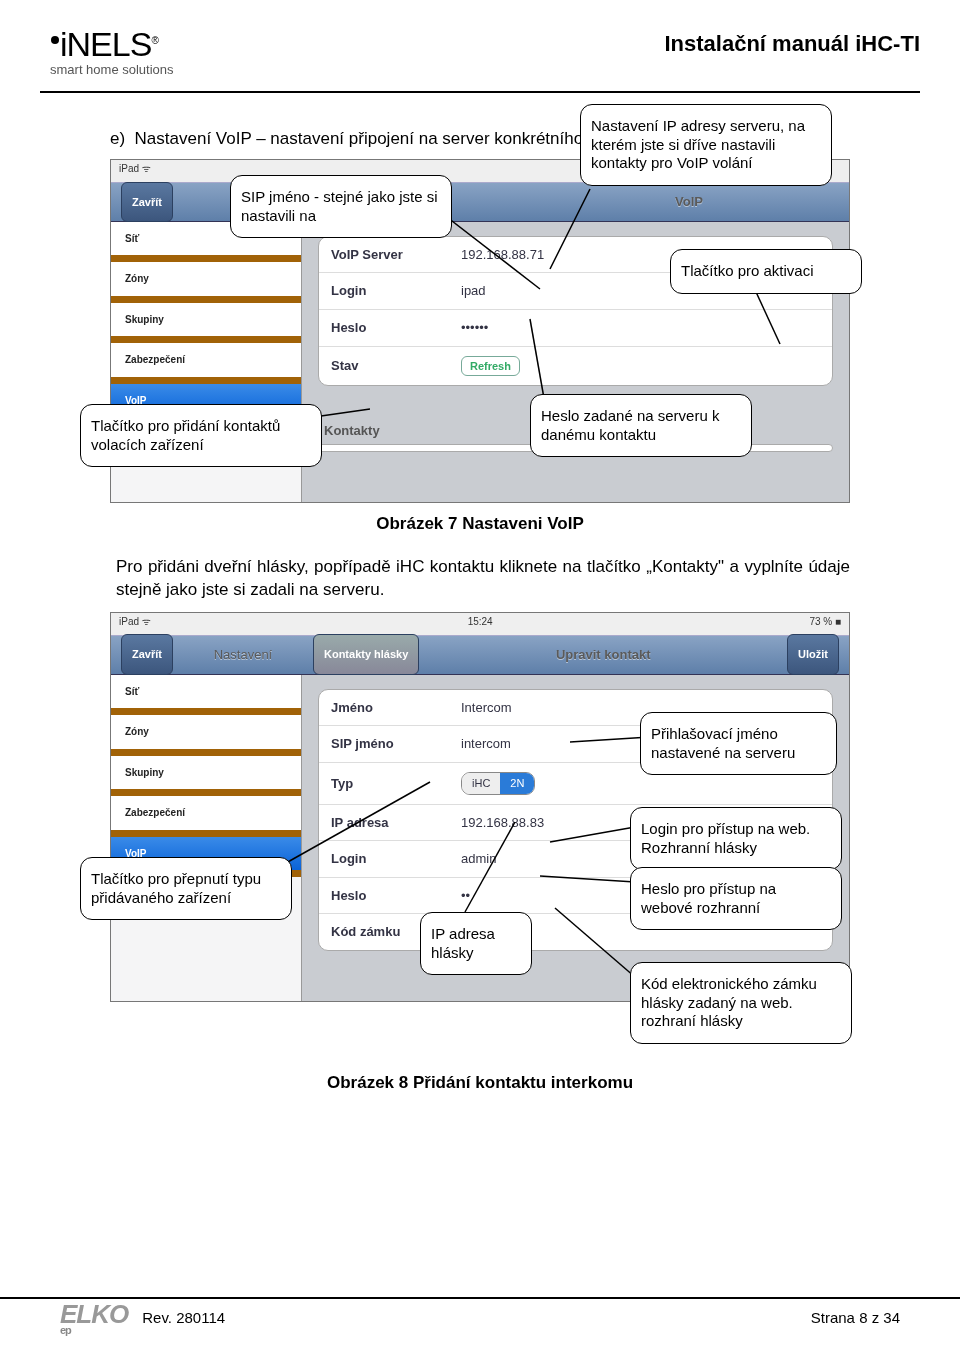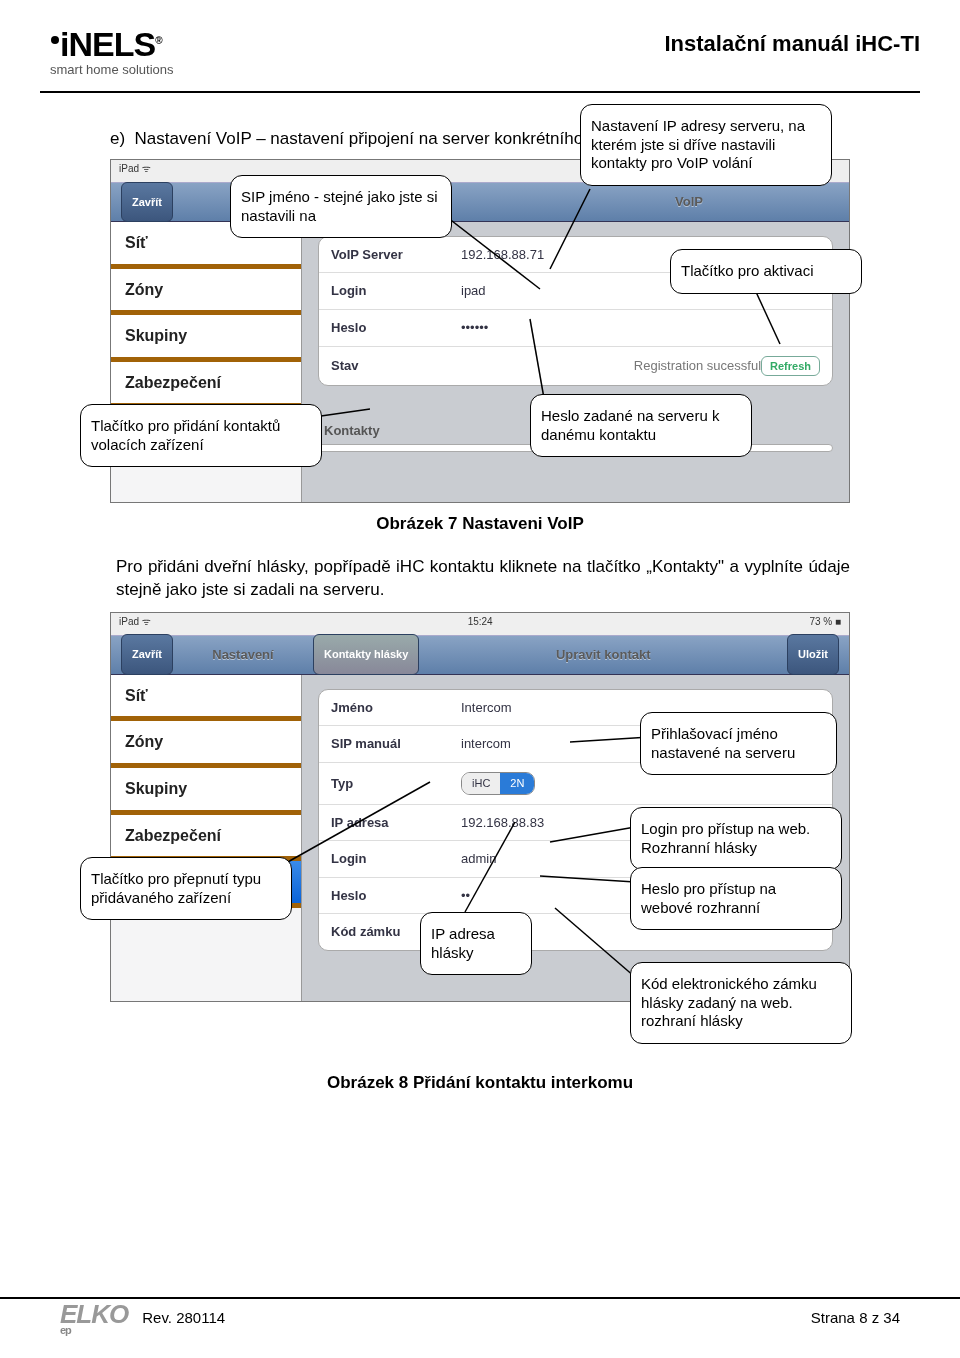--- a/index.html
+++ b/index.html
@@ -1,34 +1,34 @@
 <!DOCTYPE html>
 <html><head>
 <meta charset="utf-8">
 <style>
   html,body{margin:0;padding:0;font-family:Arial,Helvetica,sans-serif;background:#fff;color:#000}
   .page{width:960px;margin:0 auto;background:#fff;position:relative;min-height:1358px;box-sizing:border-box}
   .hdr{padding:25px 40px 8px 50px;display:flex;justify-content:space-between;align-items:flex-start}
   .logo{font-family:Arial;}
-  .logo .brand{font-size:34px;font-weight:700;letter-spacing:-1px}
+  .logo .brand{font-size:34px;font-weight:400;letter-spacing:-1px}
   .logo .brand .dot{display:inline-block;width:8px;height:8px;border-radius:50%;background:#000;margin:0 1px;position:relative;top:-12px}
   .logo .tag{font-size:13px;color:#555;margin-top:-2px}
   .hdr-title{font-size:22px;font-weight:bold;margin-top:6px}
   .hr{border:none;border-top:2px solid #000;margin:6px 40px 0 40px}
   .content{padding:35px 110px 0 110px;font-size:17px;line-height:1.35}
   .sec-head{margin:0 0 6px 0}
   
   .ipad{border:1px solid #777;background:#c9ccd1;font-size:13px;color:#000;position:relative;margin-top:8px}
   .ipad .statusbar{height:18px;background:#efefef;font-size:10px;padding:2px 8px;display:flex;justify-content:space-between;color:#333}
   .ipad .toolbar{height:38px;background:linear-gradient(#89a3c4,#5e7fa9);border-top:1px solid #aac;border-bottom:1px solid #335;display:flex;align-items:center;padding:0 10px;color:#fff;font-weight:bold}
   .ipad .toolbar .tb-btn{background:linear-gradient(#5a78a0,#3c567d);border:1px solid #2c4060;border-radius:6px;padding:12px 10px;font-size:11px;font-weight:bold;color:#fff}
-  .ipad .toolbar .tb-center{flex:1;text-align:center;color:#555;text-shadow:0 1px 0 rgba(255,255,255,.5);font-weight:bold}
+  .ipad .toolbar .tb-center{flex:1;text-align:center;color:#555;text-shadow:0 1px 0 rgba(255,255,255,.5);font-weight:normal}
   .ipad .body{display:flex}
   .ipad .side{width:190px;background:#f5f5f6;border-right:1px solid #999}
-  .ipad .side .row{padding:10px 14px;border-bottom:5px solid #a16207;font-size:16px;font-weight:bold;color:#222;background:#fff}
+  .ipad .side .row{padding:10px 14px;border-bottom:7px solid #a16207;font-size:10px;font-weight:bold;color:#222;background:#fff}
   .ipad .side .row.sel{background:linear-gradient(#3a8be8,#0a63d8);color:#fff}
   .ipad .panel{flex:1;background:#c9ccd1;padding:14px 16px}
   .grp{background:#fff;border:1px solid #aaa;border-radius:10px;overflow:hidden;margin-bottom:36px}
   .grp .r{display:flex;align-items:center;padding:9px 12px;border-bottom:1px solid #ddd;font-size:13px}
   .grp .r:last-child{border-bottom:none}
   .grp .r .lbl{width:130px;font-weight:bold;color:#334}
   .grp .r .val{flex:1;color:#334}
   .grp .r .btn{border:1px solid #7a9;border-radius:6px;padding:2px 8px;font-size:11px;color:#3a6;background:#fff;font-weight:bold}
   .grp .r .seg{display:inline-flex;border:1px solid #888;border-radius:9px;overflow:hidden;font-size:11px}
   .grp .r .seg span{padding:3px 10px;background:#eee}
@@ -104,21 +104,20 @@
             <div class="r">
                   <span class="lbl">Login</span>
                   <span class="val">ipad</span>
                 </div>
             <div class="r">
                   <span class="lbl">Heslo</span>
                   <span class="val">••••••</span>
                 </div>
             <div class="r">
                   <span class="lbl">Stav</span>
-                  <span class="val" style="text-align:right;color:#777">Registration sucessful</span>
                   <span class="btn">Refresh</span>
                 </div>
           </div>
           <div class="grp-title">Kontakty</div>
           <div class="grp" style="height:6px"></div>
         </div>
       </div>
     </div>
 
     <div class="co" style="left:-30px;top:245px;width:220px">Tlačítko pro přidání kontaktů volacích zařízení</div>
@@ -155,21 +154,21 @@
           <div class="row">Zabezpečení</div>
           <div class="row sel">VoIP</div>
         </div>
         <div class="panel">
           <div class="grp">
             <div class="r">
                   <span class="lbl">Jméno</span>
                   <span class="val">Intercom</span>
                 </div>
             <div class="r">
-                  <span class="lbl">SIP manuál</span>
+                  <span class="lbl">SIP jméno</span>
                   <span class="val">intercom</span>
                 </div>
             <div class="r">
                   <span class="lbl">Typ</span>
                   <span class="val"><span class="seg">
                       <span>iHC</span>
                       <span class="on">2N</span>
                     </span></span>
                 </div>
             <div class="r">

